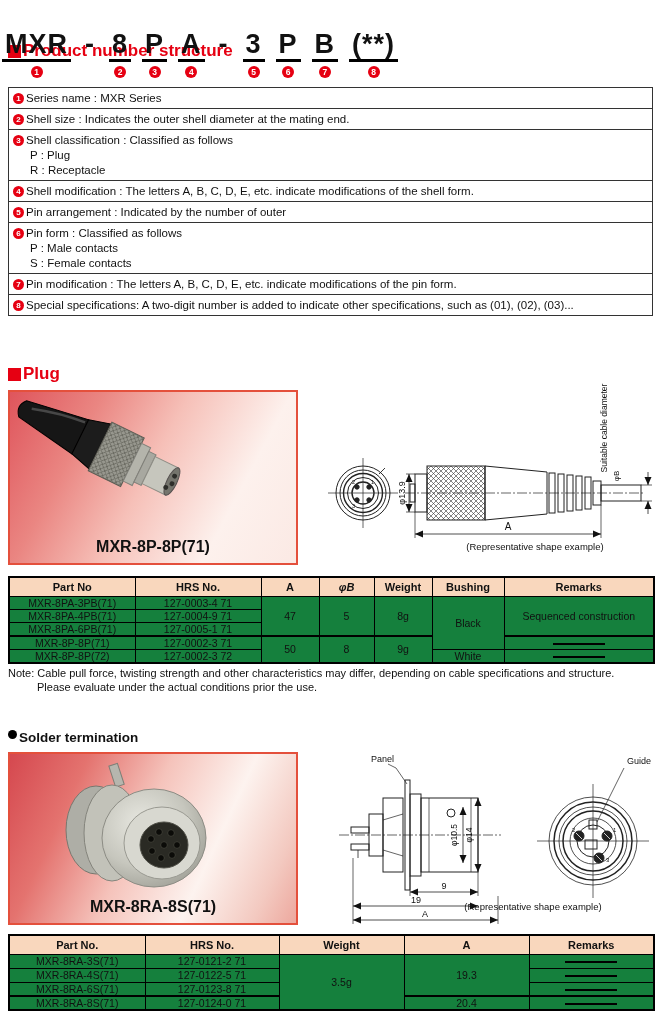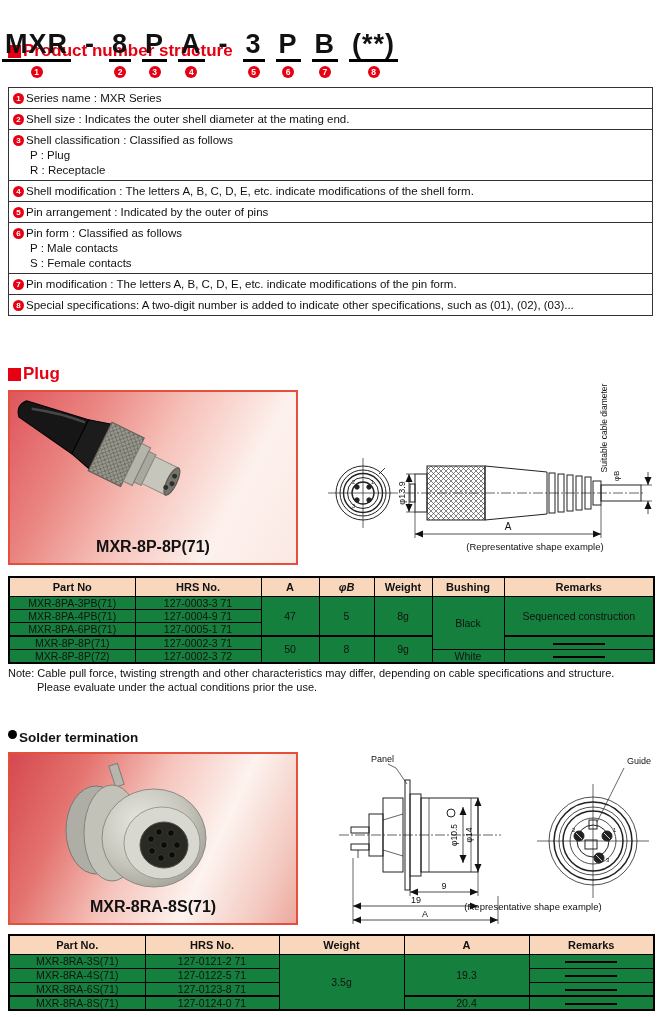--- a/index.html
+++ b/index.html
@@ -132,21 +132,21 @@
     </div>
     <div class="exp-row">
       <div class="exp-line">
           <span class="exp-circle">4</span>
           <span>Shell modification : The letters A, B, C, D, E, etc. indicate modifications of the shell form.</span>
         </div>
     </div>
     <div class="exp-row">
       <div class="exp-line">
           <span class="exp-circle">5</span>
-          <span>Pin arrangement : Indicated by the outer of pins</span>
+          <span>Pin arrangement : Indicated by the number of outer</span>
         </div>
     </div>
     <div class="exp-row">
       <div class="exp-line">
           <span class="exp-circle">6</span>
           <span>Pin form : Classified as follows</span>
         </div>
       <div class="exp-sub">P : Male contacts</div>
       <div class="exp-sub">S : Female contacts</div>
     </div>
@@ -276,21 +276,21 @@
         <th>A</th>
         <th style="font-style:italic">φB</th>
         <th>Weight</th>
         <th>Bushing</th>
         <th>Remarks</th>
       </tr>
     </thead>
     <tbody>
       <tr>
         <td>MXR-8PA-3PB(71)</td>
-        <td>127-0003-3 71</td>
+        <td>127-0003-4 71</td>
         <td rowspan="3">47</td>
         <td rowspan="3">5</td>
         <td rowspan="3">8g</td>
         <td rowspan="4">Black</td>
         <td rowspan="3">Sequenced construction</td>
       </tr>
       <tr>
         <td>MXR-8PA-4PB(71)</td>
         <td>127-0004-9 71</td>
       </tr>

